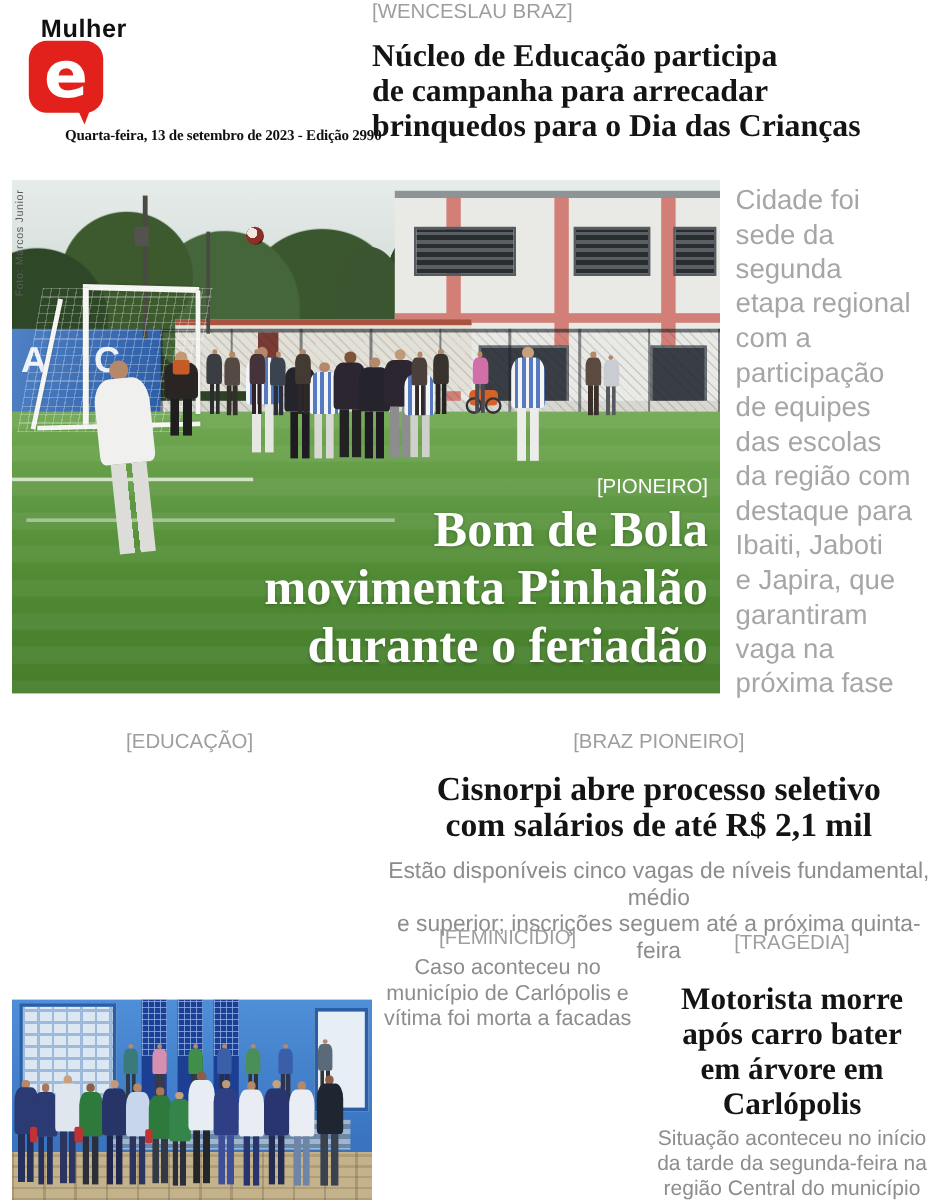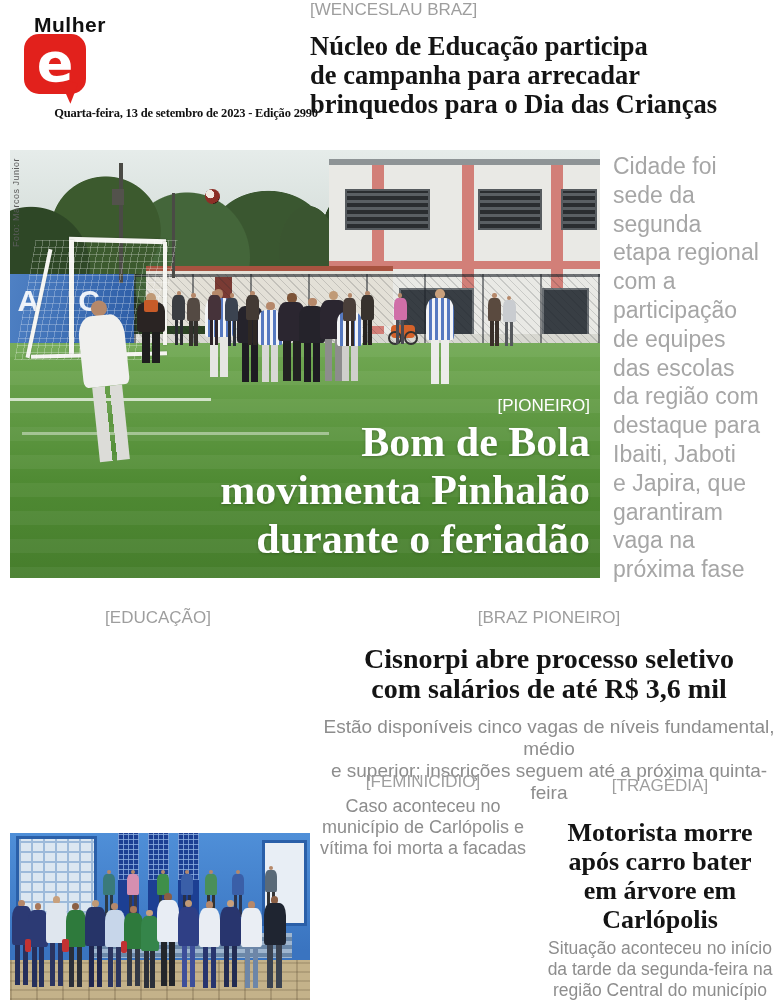--- a/index.html
+++ b/index.html
@@ -307,21 +307,21 @@
 vaga na
 próxima fase</aside>
 
   <section class="edu">
     <span class="tag">[EDUCAÇÃO]</span>
   </section>
 
   <section class="norte">
     <span class="tag">[BRAZ PIONEIRO]</span>
     <h2 class="hl pre">Cisnorpi abre processo seletivo
-com salários de até R$ 3,6 mil</h2>
+com salários de até R$ 2,1 mil</h2>
     <div class="deck pre">Estão disponíveis cinco vagas de níveis fundamental, médio
 e superior; inscrições seguem até a próxima quinta-feira</div>
   </section>
 
   <section class="fem">
     <span class="tag">[FEMINICÍDIO]</span>
     <div class="deck pre">Caso aconteceu no
 município de Carlópolis e
 vítima foi morta a facadas</div>
   </section>

